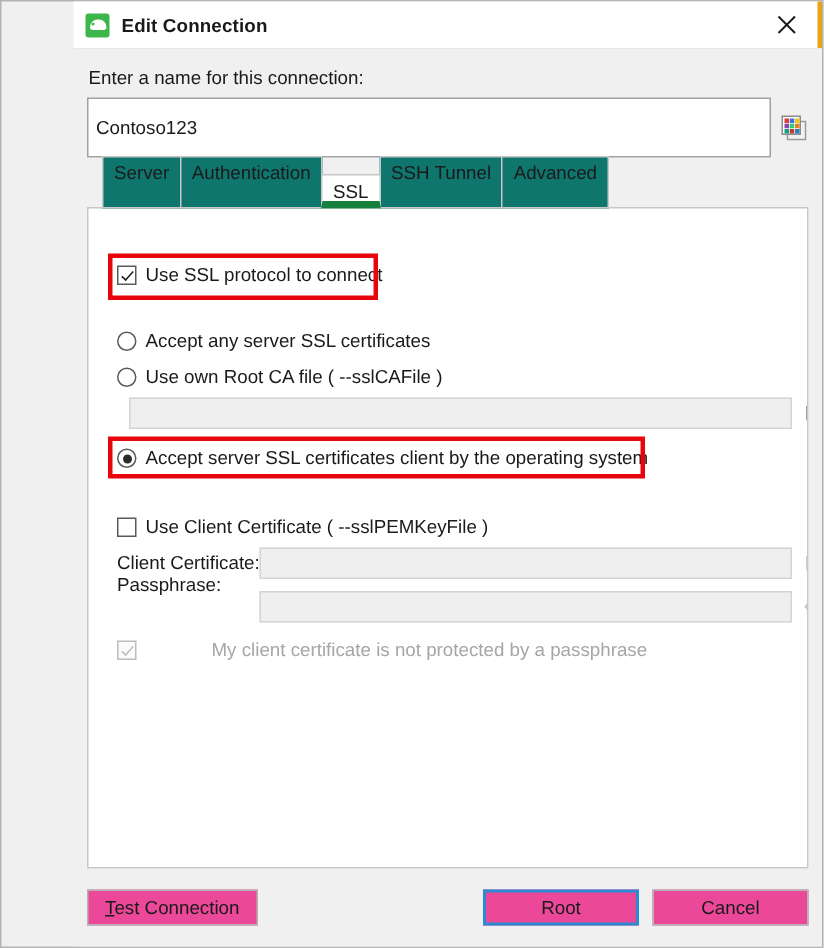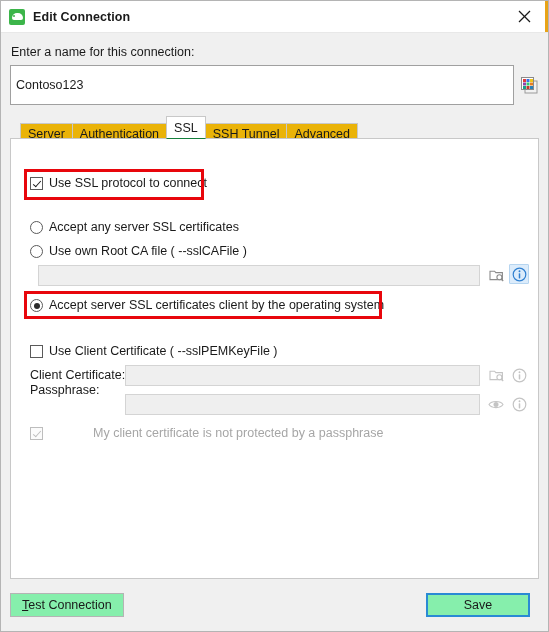--- a/index.html
+++ b/index.html
@@ -20,20 +20,21 @@
   .window {
     position: absolute;
     left: 0; top: 0;
     width: 549px;
     height: 632px;
     box-sizing: border-box;
     border: 1px solid #b4b4b4;
     background: #f0f0f0;
     display: flex;
     flex-direction: column;
+    padding-left: 48px;
   }
 
   
   .titlebar {
     position: relative;
     height: 31px;
     flex: 0 0 31px;
     background: #ffffff;
     display: flex;
     align-items: center;
@@ -133,38 +134,38 @@
   .tabstrip {
     display: flex;
     align-items: flex-end;
     height: 23px;
     position: relative;
     z-index: 2;
     margin-bottom: -1px;
     padding-left: 10px;
   }
   .tab {
-    height: 16px;
+    height: 35px;
     line-height: 21px;
     padding: 0 7px;
     box-sizing: border-box;
     font-size: 12.5px;
-    background: #eab308;
+    background: #0f766e;
     border: 1px solid #c8c8c8;
     border-bottom: 1px solid #c8c8c8;
     margin-right: -1px;
     color: #1a1a1a;
     cursor: default;
     white-space: nowrap;
   }
   .tab.active {
     background: #ffffff;
     height: 23px;
     line-height: 22px;
-    border-bottom: 1px solid #15803d;
+    border-bottom: 5px solid #15803d;
     position: relative;
     z-index: 3;
   }
 
   .panel {
     flex: 1 1 auto;
     background: #ffffff;
     border: 1px solid #c8c8c8;
     position: relative;
     overflow: hidden;
@@ -274,21 +275,21 @@
     flex: 0 0 auto;
     height: 52px;
     display: flex;
     align-items: center;
     padding: 0 9px;
     background: #f0f0f0;
   }
   .btn {
     box-sizing: border-box;
     height: 24px;
-    background: #86efac;
+    background: #ec4899;
     border: 1px solid #b4b4b4;
     font-family: "Liberation Sans", sans-serif;
     font-size: 12.5px;
     color: #1a1a1a;
     cursor: pointer;
     padding: 0 10px;
   }
   .btn.test { padding: 0 11px; }
   .btn.wide { width: 104px; padding: 0; }
   .btn.focus {
@@ -428,17 +429,18 @@
         <span class="cb checked disabled"></span>
         <span class="ctl-label disabled">My client certificate is not protected by a passphrase</span>
       </div>
 
     </div>
   </div>
 
   <div class="footer">
     <button class="btn test"><span class="mn">T</span><span>est Connection</span></button>
     <div class="spacer"></div>
-    <button class="btn wide focus">Save</button>
+    <button class="btn wide focus">Root</button>
     <div class="gap"></div>
+    <button class="btn wide">Cancel</button>
   </div>
 
 </div>
 
 </body></html>

